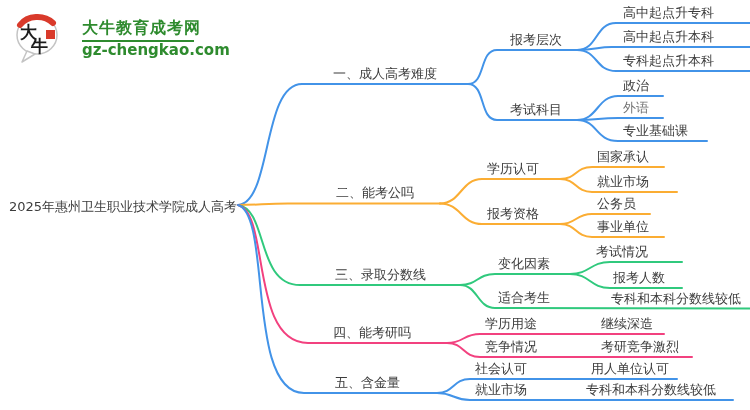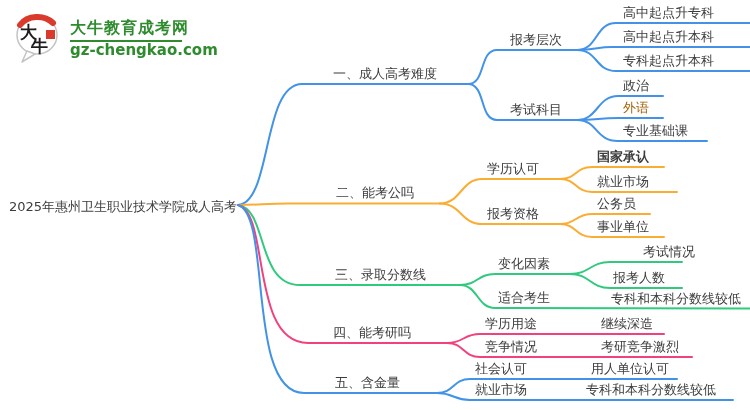--- a/index.html
+++ b/index.html
@@ -8,21 +8,21 @@
     font-family:"DejaVu Sans","Liberation Sans",sans-serif;
   }
   svg.links{position:absolute;left:0;top:0;pointer-events:none;}
   .node{
     position:absolute;white-space:nowrap;line-height:16px;font-size:13px;
     color:#3c3c3c;
   }
   .root-label{font-size:13px;color:#3a3a3a;}
   .logo{position:absolute;left:12px;top:10px;display:flex;align-items:center;}
   .logo-icon{width:52px;height:54px;}
-  .logo-text{margin-left:6px;}
+  .logo-text{margin-left:18px;}
   .logo-title{font-size:16px;font-weight:bold;letter-spacing:1px;line-height:20px;}
   .logo-sep{height:2px;width:112px;margin:2px 0 1px 0;}
   .logo-domain{font-size:15px;font-weight:bold;line-height:14px;}
 </style>
 </head>
 <body>
 
 <div id="canvas">
 
   <svg class="links" width="750" height="410">
@@ -80,34 +80,34 @@
 
   <div class="node root-label" style="left: 9px; top: 199px; color: rgb(60, 60, 60);">2025年惠州卫生职业技术学院成人高考</div>
 
   <div class="node" style="left: 333px; top: 66px; color: rgb(60, 60, 60);">一、成人高考难度</div>
   <div class="node" style="left: 510px; top: 32px; color: rgb(60, 60, 60);">报考层次</div>
   <div class="node" style="left: 623px; top: 5px; color: rgb(60, 60, 60);">高中起点升专科</div>
   <div class="node" style="left: 623px; top: 29px; color: rgb(60, 60, 60);">高中起点升本科</div>
   <div class="node" style="left: 623px; top: 53px; color: rgb(60, 60, 60);">专科起点升本科</div>
   <div class="node" style="left: 510px; top: 102px; color: rgb(60, 60, 60);">考试科目</div>
   <div class="node" style="left: 623px; top: 78px; color: rgb(60, 60, 60);">政治</div>
-  <div class="node" style="left: 623px; top: 100px; color: #a16207;">外语</div>
+  <div class="node" style="left: 623px; top: 100px; color: #737373;">外语</div>
   <div class="node" style="left: 623px; top: 123px; color: rgb(60, 60, 60);">专业基础课</div>
 
   <div class="node" style="left: 336px; top: 185px; color: rgb(60, 60, 60);">二、能考公吗</div>
   <div class="node" style="left: 487px; top: 161px; color: rgb(60, 60, 60);">学历认可</div>
-  <div class="node" style="left: 597px; top: 149px; color: rgb(60, 60, 60); font-weight: bold;">国家承认</div>
+  <div class="node" style="left: 597px; top: 149px; color: rgb(60, 60, 60);">国家承认</div>
   <div class="node" style="left: 597px; top: 174px; color: rgb(60, 60, 60);">就业市场</div>
   <div class="node" style="left: 487px; top: 206px; color: rgb(60, 60, 60);">报考资格</div>
   <div class="node" style="left: 597px; top: 196px; color: rgb(60, 60, 60);">公务员</div>
   <div class="node" style="left: 597px; top: 219px; color: rgb(60, 60, 60);">事业单位</div>
 
   <div class="node" style="left: 335px; top: 267px; color: rgb(60, 60, 60);">三、录取分数线</div>
   <div class="node" style="left: 498px; top: 256px; color: rgb(60, 60, 60);">变化因素</div>
-  <div class="node" style="left: 643px; top: 244px; color: rgb(60, 60, 60);">考试情况</div>
+  <div class="node" style="left: 596px; top: 244px; color: rgb(60, 60, 60);">考试情况</div>
   <div class="node" style="left: 613px; top: 270px; color: rgb(60, 60, 60);">报考人数</div>
   <div class="node" style="left: 498px; top: 290px; color: rgb(60, 60, 60);">适合考生</div>
   <div class="node" style="left: 333px; top: 325px; color: rgb(60, 60, 60);">四、能考研吗</div>
 
   <div class="node" style="left: 611px; top: 291px; color: rgb(60, 60, 60);">专科和本科分数线较低</div>
   <div class="node" style="left: 485px; top: 316px; color: rgb(60, 60, 60);">学历用途</div>
   <div class="node" style="left: 601px; top: 316px; color: rgb(60, 60, 60);">继续深造</div>
   <div class="node" style="left: 485px; top: 339px; color: rgb(60, 60, 60);">竞争情况</div>
   <div class="node" style="left: 601px; top: 339px; color: rgb(60, 60, 60);">考研竞争激烈</div>
 

